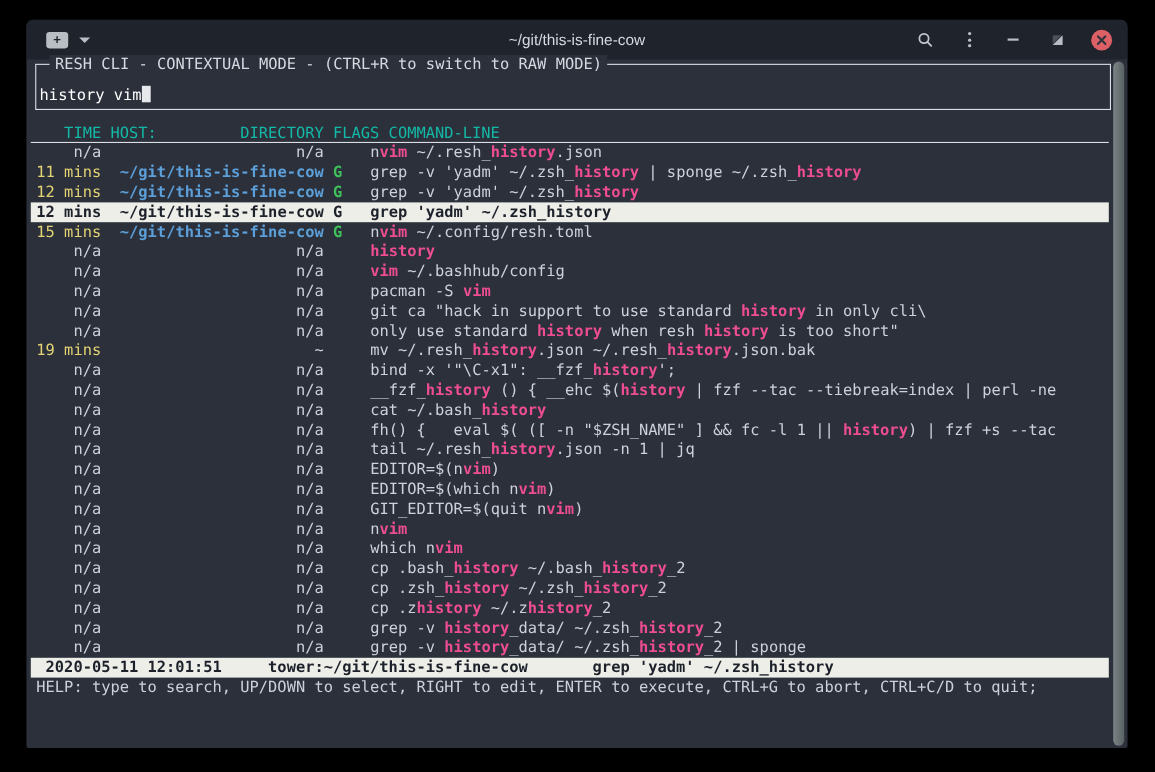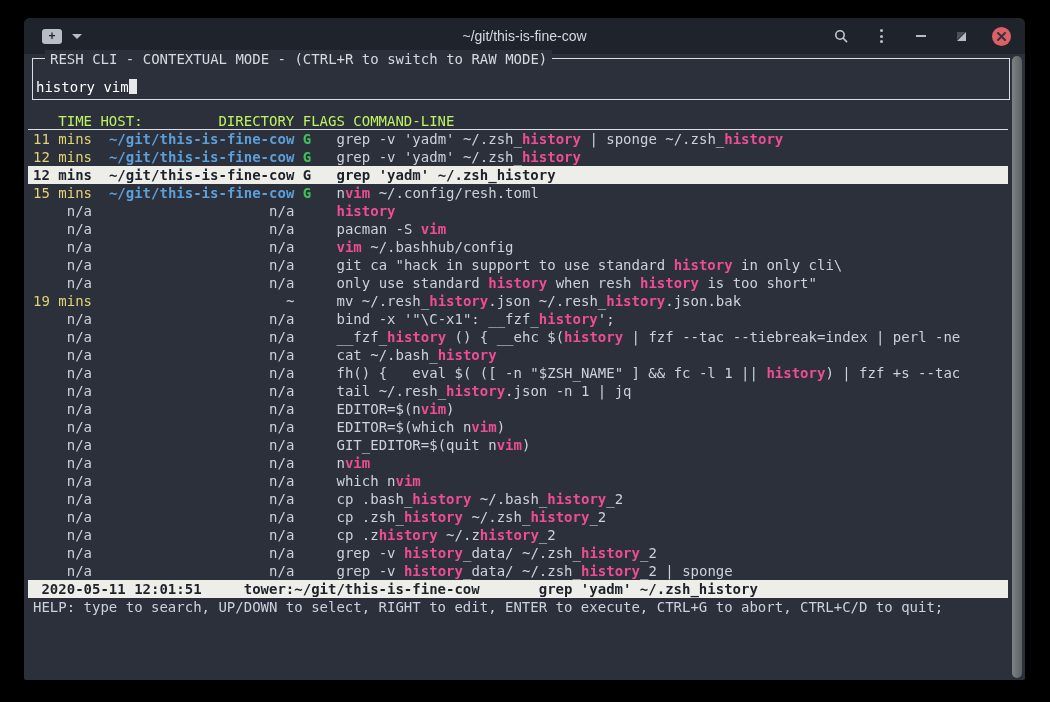--- a/index.html
+++ b/index.html
@@ -33,21 +33,21 @@
   .content{position:relative;height:626px;padding:0 17px 0 4px;
     font-family:"DejaVu Sans Mono","Liberation Mono",monospace;font-size:14px;
     line-height:18px;color:var(--fg);}
   .search-box{position:relative;margin:4px 0 12px 4px;width:978px;height:42px;
     border:1px solid var(--border);display:flex;align-items:flex-end;padding:0 4px 3px 3px;}
   .box-label{position:absolute;top:-9px;left:12px;background:var(--terminal-bg);
     padding:0 5px;white-space:pre;color:#d5d9e0;}
   .query{white-space:pre;color:#ffffff;}
   .cursor{display:inline-block;width:8px;height:15px;background:#e6e8ec;vertical-align:-2px;}
   .line{white-space:pre;height:18px;padding-left:5px;}
-  .hdr{border-bottom:1px solid var(--border);color:#bef264;}
+  .hdr{border-bottom:1px solid var(--border);color:#14b8a6;}
   .c-fg{color:var(--fg);}
   .c-time{color:var(--yellow);}
   .c-dir{color:var(--blue);font-weight:bold;}
   .c-flag{color:var(--green);font-weight:bold;}
   .c-hl{color:var(--pink);font-weight:bold;}
   .row.selected{background:var(--selection-bg);}
   .row.selected span{color:var(--selection-fg);font-weight:bold;}
   .statusbar{background:var(--selection-bg);color:var(--selection-fg);font-weight:bold;}
   .help{color:var(--fg);}
   
@@ -98,27 +98,28 @@
 
   <div class="content">
     <div class="search-box">
       <div class="box-label">RESH CLI - CONTEXTUAL MODE - (CTRL+R to switch to RAW MODE)</div>
       <div>
         <span class="query">history vim</span><span class="cursor"></span>
       </div>
     </div>
     <div class="line hdr" id="header-line">   TIME HOST:         DIRECTORY FLAGS COMMAND-LINE</div>
     <div id="rows">
+        <div class="line row"><span class="c-fg">    n/a</span> <span class="c-fg">                    n/a</span> <span class="c-flag"> </span>   <span class="c-fg">n</span><span class="c-hl">vim</span><span class="c-fg"> ~/.resh_</span><span class="c-hl">history</span><span class="c-fg">.json</span></div>
         <div class="line row"><span class="c-time">11 mins</span> <span class="c-dir"> ~/git/this-is-fine-cow</span> <span class="c-flag">G</span>   <span class="c-fg">grep -v 'yadm' ~/.zsh_</span><span class="c-hl">history</span><span class="c-fg"> | sponge ~/.zsh_</span><span class="c-hl">history</span></div>
         <div class="line row"><span class="c-time">12 mins</span> <span class="c-dir"> ~/git/this-is-fine-cow</span> <span class="c-flag">G</span>   <span class="c-fg">grep -v 'yadm' ~/.zsh_</span><span class="c-hl">history</span></div>
         <div class="line row selected"><span class="c-time">12 mins</span> <span class="c-dir"> ~/git/this-is-fine-cow</span> <span class="c-flag">G</span>   <span class="c-fg">grep 'yadm' ~/.zsh_</span><span class="c-hl">history</span></div>
         <div class="line row"><span class="c-time">15 mins</span> <span class="c-dir"> ~/git/this-is-fine-cow</span> <span class="c-flag">G</span>   <span class="c-fg">n</span><span class="c-hl">vim</span><span class="c-fg"> ~/.config/resh.toml</span></div>
         <div class="line row"><span class="c-fg">    n/a</span> <span class="c-fg">                    n/a</span> <span class="c-flag"> </span>   <span class="c-hl">history</span></div>
+        <div class="line row"><span class="c-fg">    n/a</span> <span class="c-fg">                    n/a</span> <span class="c-flag"> </span>   <span class="c-hl">vim</span><span class="c-fg"> ~/.bashhub/config</span></div>
         <div class="line row"><span class="c-fg">    n/a</span> <span class="c-fg">                    n/a</span> <span class="c-flag"> </span>   <span class="c-fg">pacman -S </span><span class="c-hl">vim</span></div>
-        <div class="line row"><span class="c-fg">    n/a</span> <span class="c-fg">                    n/a</span> <span class="c-flag"> </span>   <span class="c-hl">vim</span><span class="c-fg"> ~/.bashhub/config</span></div>
         <div class="line row"><span class="c-fg">    n/a</span> <span class="c-fg">                    n/a</span> <span class="c-flag"> </span>   <span class="c-fg">git ca "hack in support to use standard </span><span class="c-hl">history</span><span class="c-fg"> in only cli\</span></div>
         <div class="line row"><span class="c-fg">    n/a</span> <span class="c-fg">                    n/a</span> <span class="c-flag"> </span>   <span class="c-fg">only use standard </span><span class="c-hl">history</span><span class="c-fg"> when resh </span><span class="c-hl">history</span><span class="c-fg"> is too short"</span></div>
         <div class="line row"><span class="c-time">19 mins</span> <span class="c-fg">                      ~</span> <span class="c-flag"> </span>   <span class="c-fg">mv ~/.resh_</span><span class="c-hl">history</span><span class="c-fg">.json ~/.resh_</span><span class="c-hl">history</span><span class="c-fg">.json.bak</span></div>
         <div class="line row"><span class="c-fg">    n/a</span> <span class="c-fg">                    n/a</span> <span class="c-flag"> </span>   <span class="c-fg">bind -x '"\C-x1": __fzf_</span><span class="c-hl">history</span><span class="c-fg">';</span></div>
         <div class="line row"><span class="c-fg">    n/a</span> <span class="c-fg">                    n/a</span> <span class="c-flag"> </span>   <span class="c-fg">__fzf_</span><span class="c-hl">history</span><span class="c-fg"> () { __ehc $(</span><span class="c-hl">history</span><span class="c-fg"> | fzf --tac --tiebreak=index | perl -ne</span></div>
         <div class="line row"><span class="c-fg">    n/a</span> <span class="c-fg">                    n/a</span> <span class="c-flag"> </span>   <span class="c-fg">cat ~/.bash_</span><span class="c-hl">history</span></div>
         <div class="line row"><span class="c-fg">    n/a</span> <span class="c-fg">                    n/a</span> <span class="c-flag"> </span>   <span class="c-fg">fh() {   eval $( ([ -n "$ZSH_NAME" ] &amp;&amp; fc -l 1 || </span><span class="c-hl">history</span><span class="c-fg">) | fzf +s --tac</span></div>
         <div class="line row"><span class="c-fg">    n/a</span> <span class="c-fg">                    n/a</span> <span class="c-flag"> </span>   <span class="c-fg">tail ~/.resh_</span><span class="c-hl">history</span><span class="c-fg">.json -n 1 | jq</span></div>
         <div class="line row"><span class="c-fg">    n/a</span> <span class="c-fg">                    n/a</span> <span class="c-flag"> </span>   <span class="c-fg">EDITOR=$(n</span><span class="c-hl">vim</span><span class="c-fg">)</span></div>
         <div class="line row"><span class="c-fg">    n/a</span> <span class="c-fg">                    n/a</span> <span class="c-flag"> </span>   <span class="c-fg">EDITOR=$(which n</span><span class="c-hl">vim</span><span class="c-fg">)</span></div>

